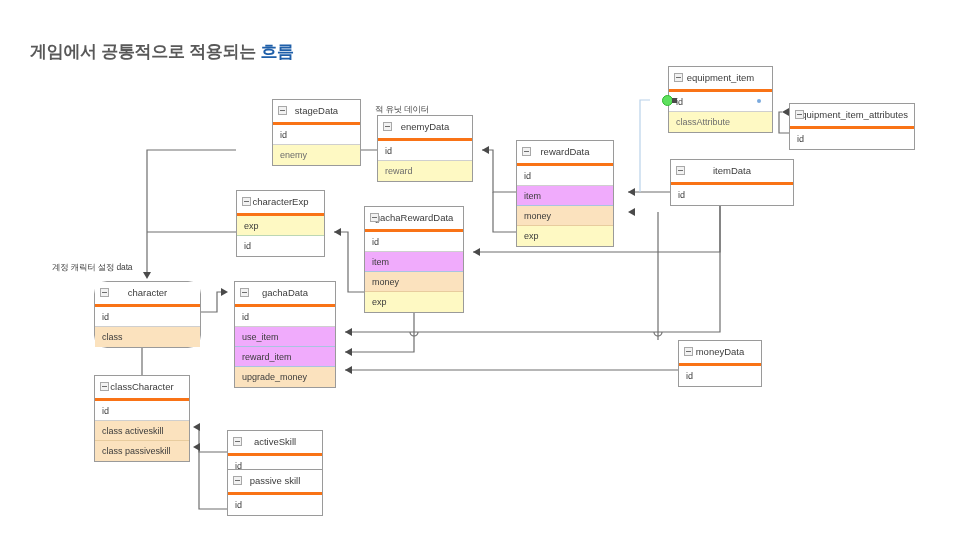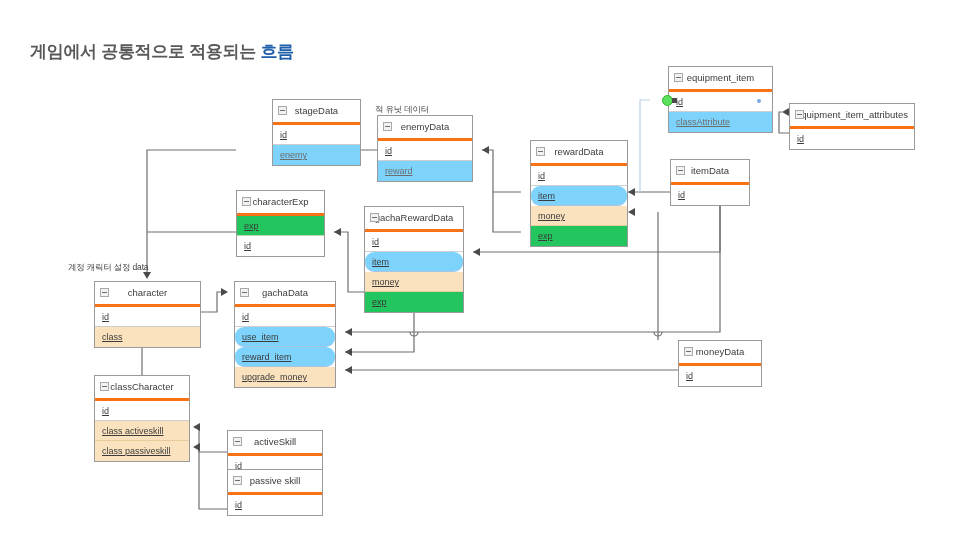--- a/index.html
+++ b/index.html
@@ -42,28 +42,28 @@
     position:absolute;left:5px;top:6px;width:9px;height:9px;
     border:1px solid #a8a8a8;background:#f2f2f2;box-sizing:border-box;
   }
   .table .hdr .minus:after{
     content:"";position:absolute;left:1px;top:3px;width:5px;height:1px;background:#6e6e6e;
   }
   .table .row{
     position:relative;height:20px;line-height:20px;
     padding-left:7px;box-sizing:border-box;
     border-bottom:1px solid #cfcfcf;
-    color:#3b3b3b;white-space:nowrap;overflow:hidden;text-decoration:underline;
+    color:#3b3b3b;white-space:nowrap;overflow:hidden;
   }
   .table .row:last-child{border-bottom:none;}
   .table .row.plain{background:#ffffff;}
-  .table .row.gray{background:#7dd3fc;color:#6d6d6d;border-color:#d6d6d6;}
-  .table .row.blue{background:#7dd3fc;border-color:#a9c4e0;border-radius:9px;}
+  .table .row.gray{background:#fef9c3;color:#6d6d6d;border-color:#d6d6d6;}
+  .table .row.blue{background:#f0abfc;border-color:#a9c4e0;}
   .table .row.orange{background:#fbe2be;border-color:#e8cc9e;}
-  .table .row.green{background:#22c55e;border-color:#bcd7b4;}
+  .table .row.green{background:#fef9c3;border-color:#bcd7b4;}
 
   
   .table .row.gray + .row.gray,
   .table .row.blue + .row.blue,
   .table .row.orange + .row.orange,
   .table .row.green + .row.green{border-top:none;}
 
   
   .handle-green{
     position:absolute;width:11px;height:11px;border-radius:50%;
@@ -124,66 +124,66 @@
         <polygon points="193,447 200,443 200,451"></polygon>
       </g>
     <g id="jump-group" fill="none" stroke="#6e6e6e" stroke-width="1.2">
         <path d="M 410 332 A 4 4 0 0 0 418 332"></path>
         <path d="M 654 332 A 4 4 0 0 0 662 332"></path>
       </g>
   </svg>
 
   <div id="notes-layer">
       <div class="note" style="left: 375px; top: 104px;">적 유닛 데이터</div>
-      <div class="note" style="left: 68px; top: 262px;">계정 캐릭터 설정 data</div>
+      <div class="note" style="left: 52px; top: 262px;">계정 캐릭터 설정 data</div>
     </div>
   <div id="tables-layer">
       <div class="table" style="left: 236px; top: 99px; width: 89px; margin-left: 36px;">
         <div class="hdr"><span class="minus"></span><span>stageData</span></div>
         <div class="row plain"><span>id</span></div>
         <div class="row gray"><span>enemy</span></div>
       </div>
       <div class="table" style="left: 377px; top: 115px; width: 96px;">
         <div class="hdr"><span class="minus"></span><span>enemyData</span></div>
         <div class="row plain"><span>id</span></div>
         <div class="row gray"><span>reward</span></div>
       </div>
-      <div class="table" style="left: 530px; top: 140px; width: 98px;">
+      <div class="table" style="left: 516px; top: 140px; width: 98px;">
         <div class="hdr"><span class="minus"></span><span>rewardData</span></div>
         <div class="row plain"><span>id</span></div>
         <div class="row blue"><span>item</span></div>
         <div class="row orange"><span>money</span></div>
         <div class="row green"><span>exp</span></div>
       </div>
       <div class="table" style="left: 668px; top: 66px; width: 105px;">
         <div class="hdr"><span class="minus"></span><span>equipment_item</span></div>
         <div class="row plain"><span>id</span></div>
         <div class="row gray"><span>classAttribute</span></div>
       </div>
       <div class="table" style="left: 789px; top: 103px; width: 126px;">
         <div class="hdr"><span class="minus"></span><span>equipment_item_attributes</span></div>
         <div class="row plain"><span>id</span></div>
       </div>
-      <div class="table" style="left: 670px; top: 159px; width: 80px;">
+      <div class="table" style="left: 670px; top: 159px; width: 124px;">
         <div class="hdr"><span class="minus"></span><span>itemData</span></div>
         <div class="row plain"><span>id</span></div>
       </div>
       <div class="table" style="left: 236px; top: 190px; width: 89px;">
         <div class="hdr"><span class="minus"></span><span>characterExp</span></div>
         <div class="row green"><span>exp</span></div>
         <div class="row plain"><span>id</span></div>
       </div>
       <div class="table" style="left: 364px; top: 206px; width: 100px;">
         <div class="hdr"><span class="minus"></span><span>gachaRewardData</span></div>
         <div class="row plain"><span>id</span></div>
         <div class="row blue"><span>item</span></div>
         <div class="row orange"><span>money</span></div>
         <div class="row green"><span>exp</span></div>
       </div>
-      <div class="table" style="left: 94px; top: 281px; width: 107px;">
+      <div class="table" style="left: 94px; top: 281px; width: 107px; border-radius: 13px;">
         <div class="hdr"><span class="minus"></span><span>character</span></div>
         <div class="row plain"><span>id</span></div>
         <div class="row orange"><span>class</span></div>
       </div>
       <div class="table" style="left: 234px; top: 281px; width: 102px;">
         <div class="hdr"><span class="minus"></span><span>gachaData</span></div>
         <div class="row plain"><span>id</span></div>
         <div class="row blue"><span>use_item</span></div>
         <div class="row blue"><span>reward_item</span></div>
         <div class="row orange"><span>upgrade_money</span></div>

